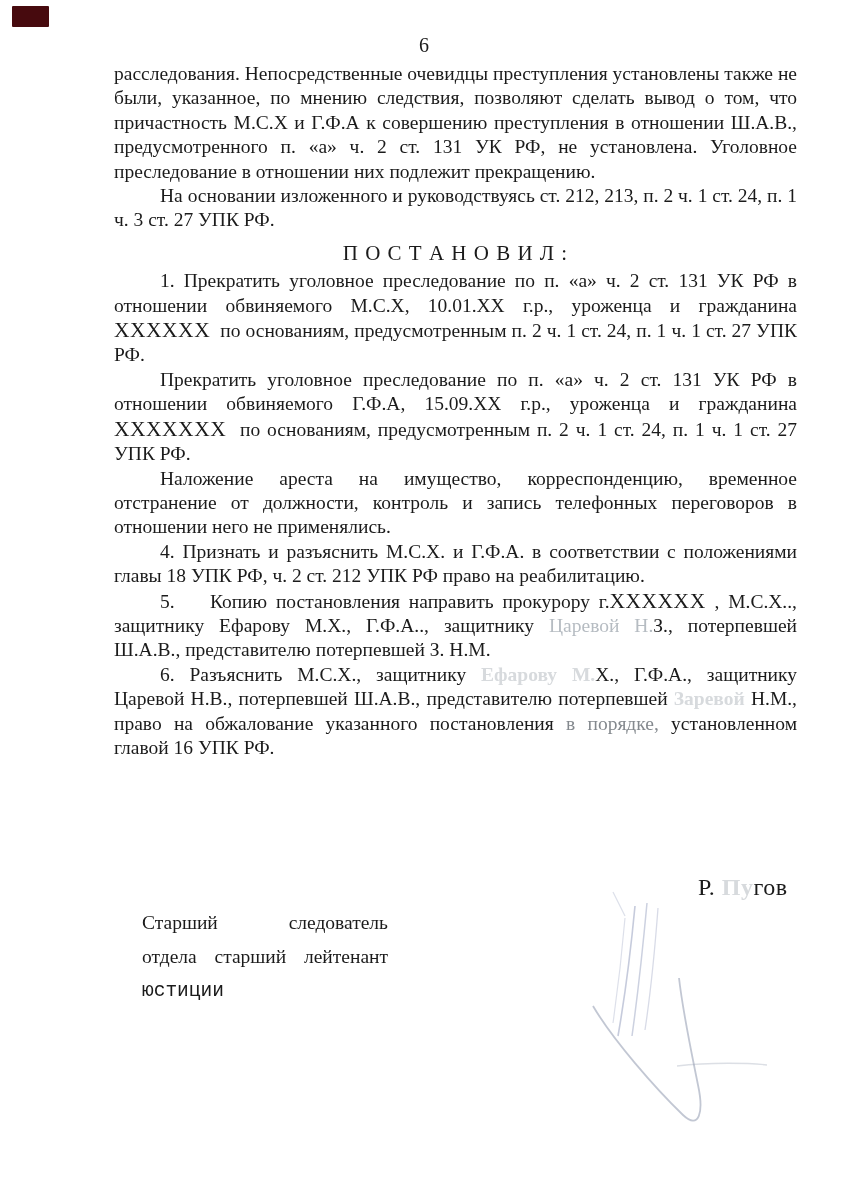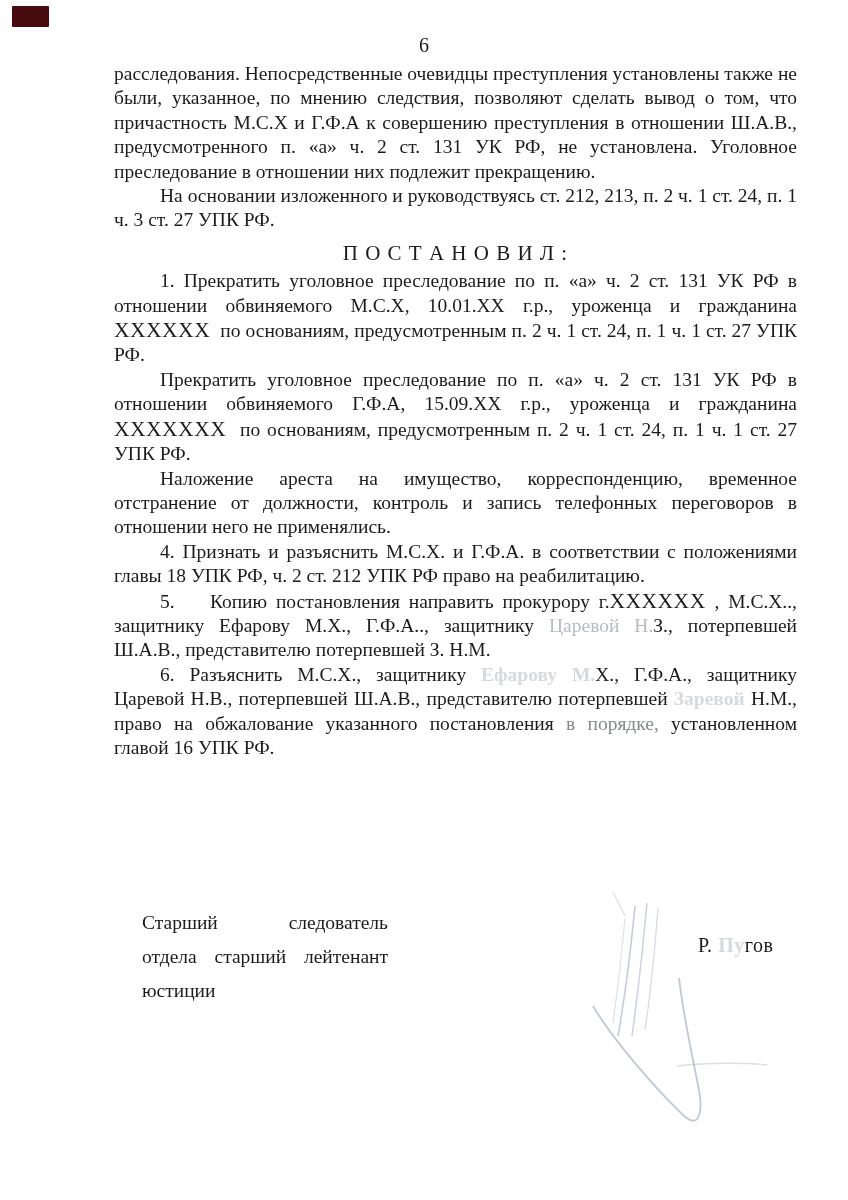--- a/index.html
+++ b/index.html
@@ -39,25 +39,25 @@
   .wide  { font-size:21.5px; letter-spacing:.5px; }
   .faint { color:#b6bcc2;margin-top:20px; }
   .ghost { color:#d7dadd;font-weight:bold; }
   .dim   { color:#84898e; }
 
   .signature-block {
     position:absolute; left:114px; top:906px; width:274px;
     font-size:19.5px;
   }
   .sig-line { height:34px; line-height:34px; text-align:justify; text-align-last:justify;margin-left:28px; }
-  .sig-line.plain { text-align:left; text-align-last:left; }
+  .sig-line.plain { text-align:left; text-align-last:left;font-family:Liberation Mono, monospace; }
 
   .signee-name {
-    position:absolute; left:698px; top:934px;
-    font-size:20px; letter-spacing:.5px; white-space:nowrap;
+    position:absolute; left:698px; top:874px;
+    font-size:24px; letter-spacing:.5px; white-space:nowrap;
   }
 
   svg.signature-strokes { position:absolute; left:555px; top:878px; }
 </style>
 </head>
 <body>
 
 <div class="page">
 
   <div class="corner-mark" style="background: rgb(71, 10, 14);"></div>

